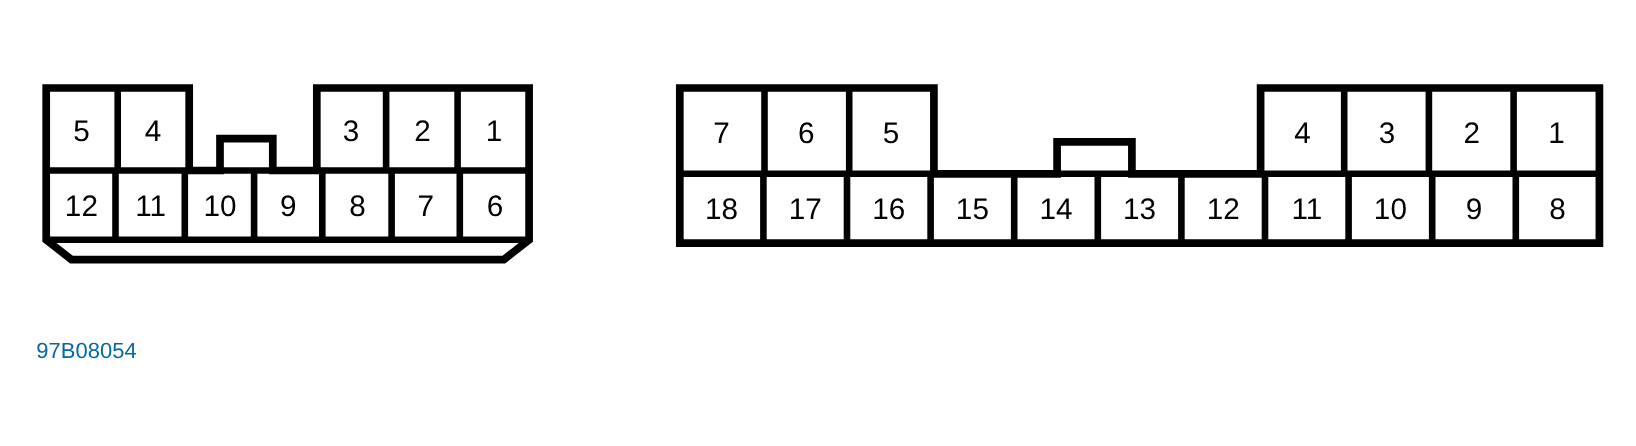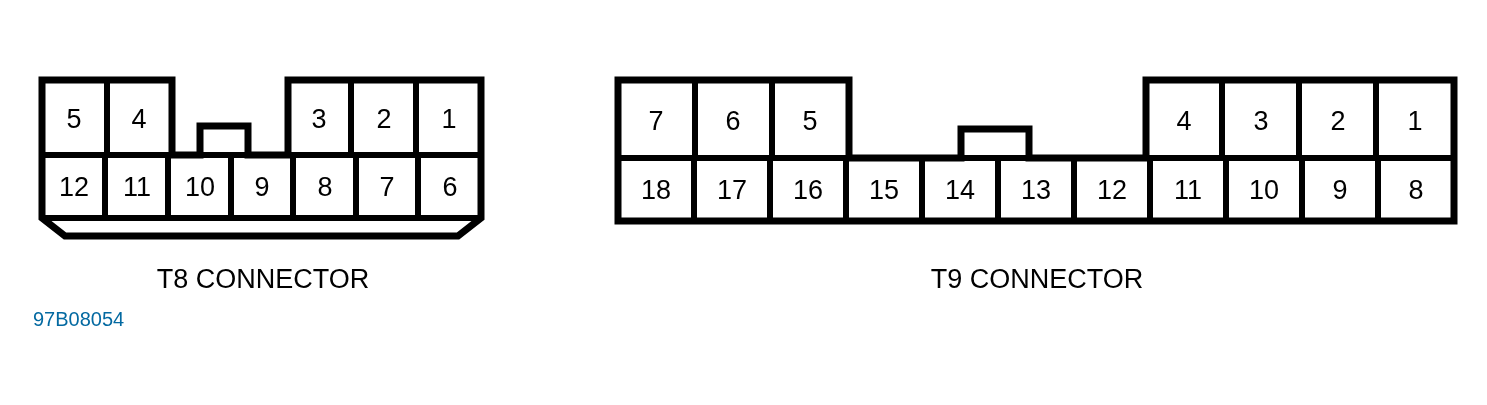--- a/index.html
+++ b/index.html
@@ -112,21 +112,20 @@
       <text class="pin-number" x="46" y="121">12</text>
       <text class="pin-number" x="109" y="121">11</text>
       <text class="pin-number" x="172" y="121">10</text>
       <text class="pin-number" x="234" y="121">9</text>
       <text class="pin-number" x="297" y="121">8</text>
       <text class="pin-number" x="359" y="121">7</text>
       <text class="pin-number" x="422" y="121">6</text>
     </svg>
   </div>
 
-  <div class="caption-text" style="left:28px; top:264px; width:470px;">T8 CONNECTOR</div>
 
   <div style="position:absolute; left:604px; top:66px;">
     <svg class="connector-svg" width="866" height="172" viewBox="0 0 866 172">
 
       <path class="conn-outline" d="M 14,14
                L 245,14
                L 245,92
                L 357,92
                L 357,63
                L 425,63
@@ -176,17 +175,16 @@
       <text class="pin-number" x="356" y="124">14</text>
       <text class="pin-number" x="432" y="124">13</text>
       <text class="pin-number" x="508" y="124">12</text>
       <text class="pin-number" x="584" y="124">11</text>
       <text class="pin-number" x="660" y="124">10</text>
       <text class="pin-number" x="736" y="124">9</text>
       <text class="pin-number" x="812" y="124">8</text>
     </svg>
   </div>
 
-  <div class="caption-text" style="left:604px; top:264px; width:866px;">T9 CONNECTOR</div>
 
   <div class="figure-id" style="left:33px; top:308px;">97B08054</div>
 
 </div>
 
 </body></html>

